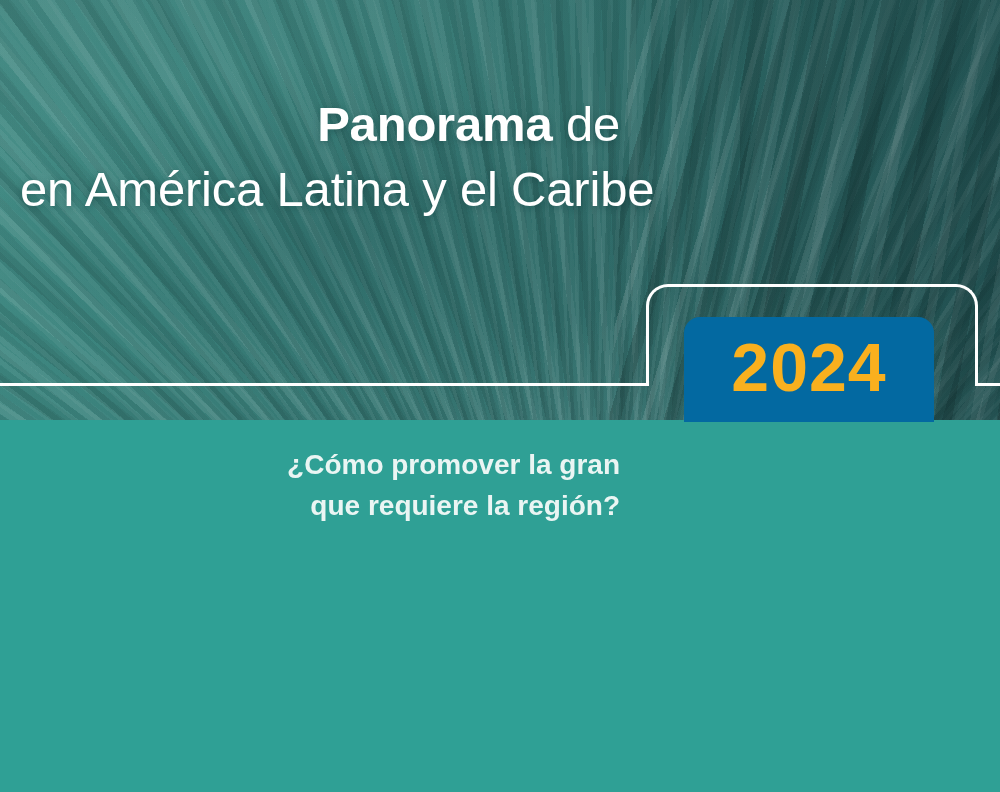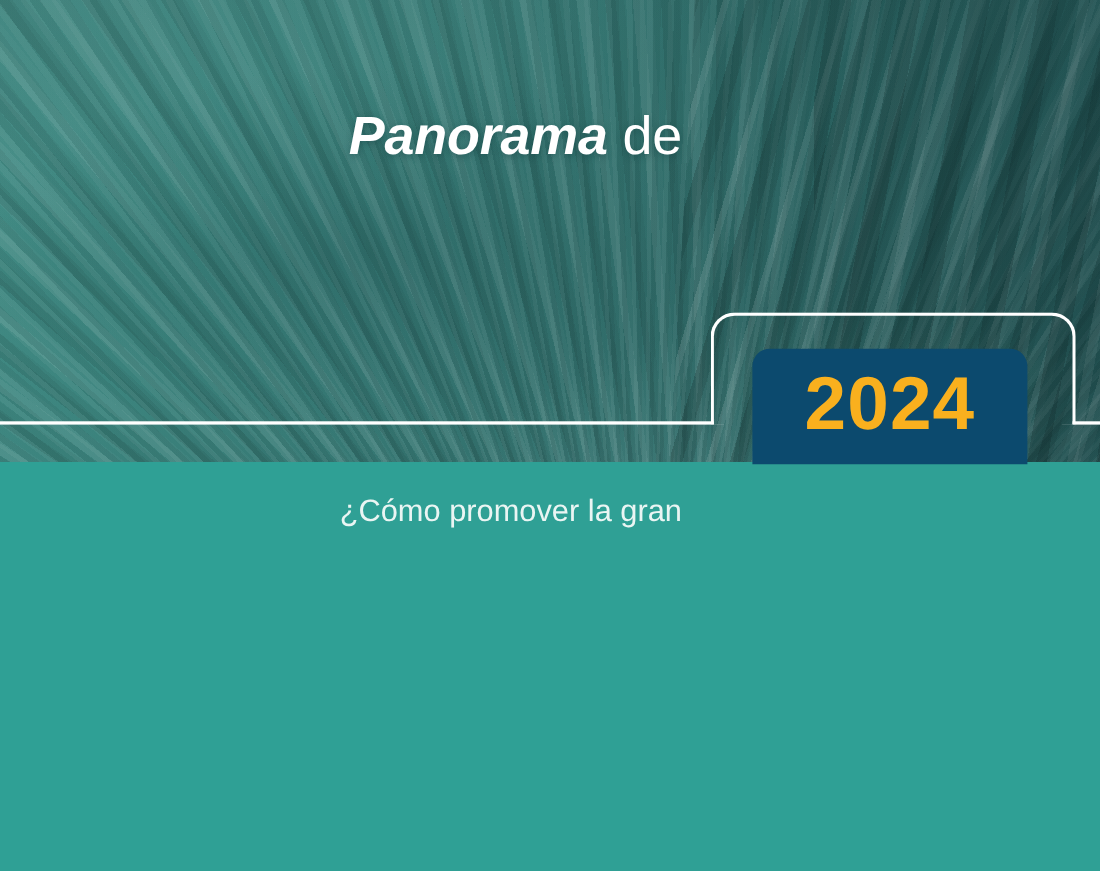--- a/index.html
+++ b/index.html
@@ -170,21 +170,21 @@
     background: #ffffff;
   }
 
   
   .year-badge {
     position: absolute;
     left: 684px;
     top: 317px;
     width: 250px;
     height: 105px;
-    background: #0c4a6e;
+    background: #0369a1;
     border-top-left-radius: 16px;
     border-top-right-radius: 16px;
     display: flex;
     align-items: center;
     justify-content: center;
   }
   .year-badge .year-text {
     font-family: "Liberation Sans", sans-serif;
     font-weight: 700;
     font-size: 68px;
@@ -203,41 +203,40 @@
     text-align: right;
     color: #ffffff;
     font-family: "Liberation Sans", sans-serif;
     font-size: 49px;
     line-height: 65px;
     letter-spacing: -0.2px;
     text-shadow: 0 2px 7px rgba(13,52,55,0.40);
   }
   .headline .t-bold {
     font-weight: 700;
-    font-style: italic;
   }
   .headline .t-light {
     font-weight: 300;
     text-align: center;
   }
   .headline .hl-line {
     display: block;
     white-space: nowrap;
   }
 
   
   .subtitle {
     position: absolute;
     left: 20px;
     top: 444px;
     width: 600px;
     text-align: right;
     color: #EAF5F3;
     font-family: "Liberation Sans", sans-serif;
-    font-weight: 400;
+    font-weight: 700;
     font-size: 28px;
     line-height: 41px;
   }
   .subtitle .sub-line {
     display: block;
     white-space: nowrap;
   }
 </style>
 </head>
 <body>
@@ -261,19 +260,21 @@
   <div class="frame-rule"></div>
   <div class="frame-bracket"></div>
   <div class="frame-rule-right"></div>
 
   <div class="year-badge">
     <span class="year-text">2024</span>
   </div>
 
   <div class="headline">
     <span class="hl-line"><span class="t-bold">Panorama</span><span class="t-light"> de</span></span>
+    <span class="hl-line"><span class="t-light">en América Latina y el Caribe</span></span>
   </div>
 
   <div class="subtitle">
     <span class="sub-line">¿Cómo promover la gran</span>
+    <span class="sub-line">que requiere la región?</span>
   </div>
 
 </div>
 
 </body></html>

